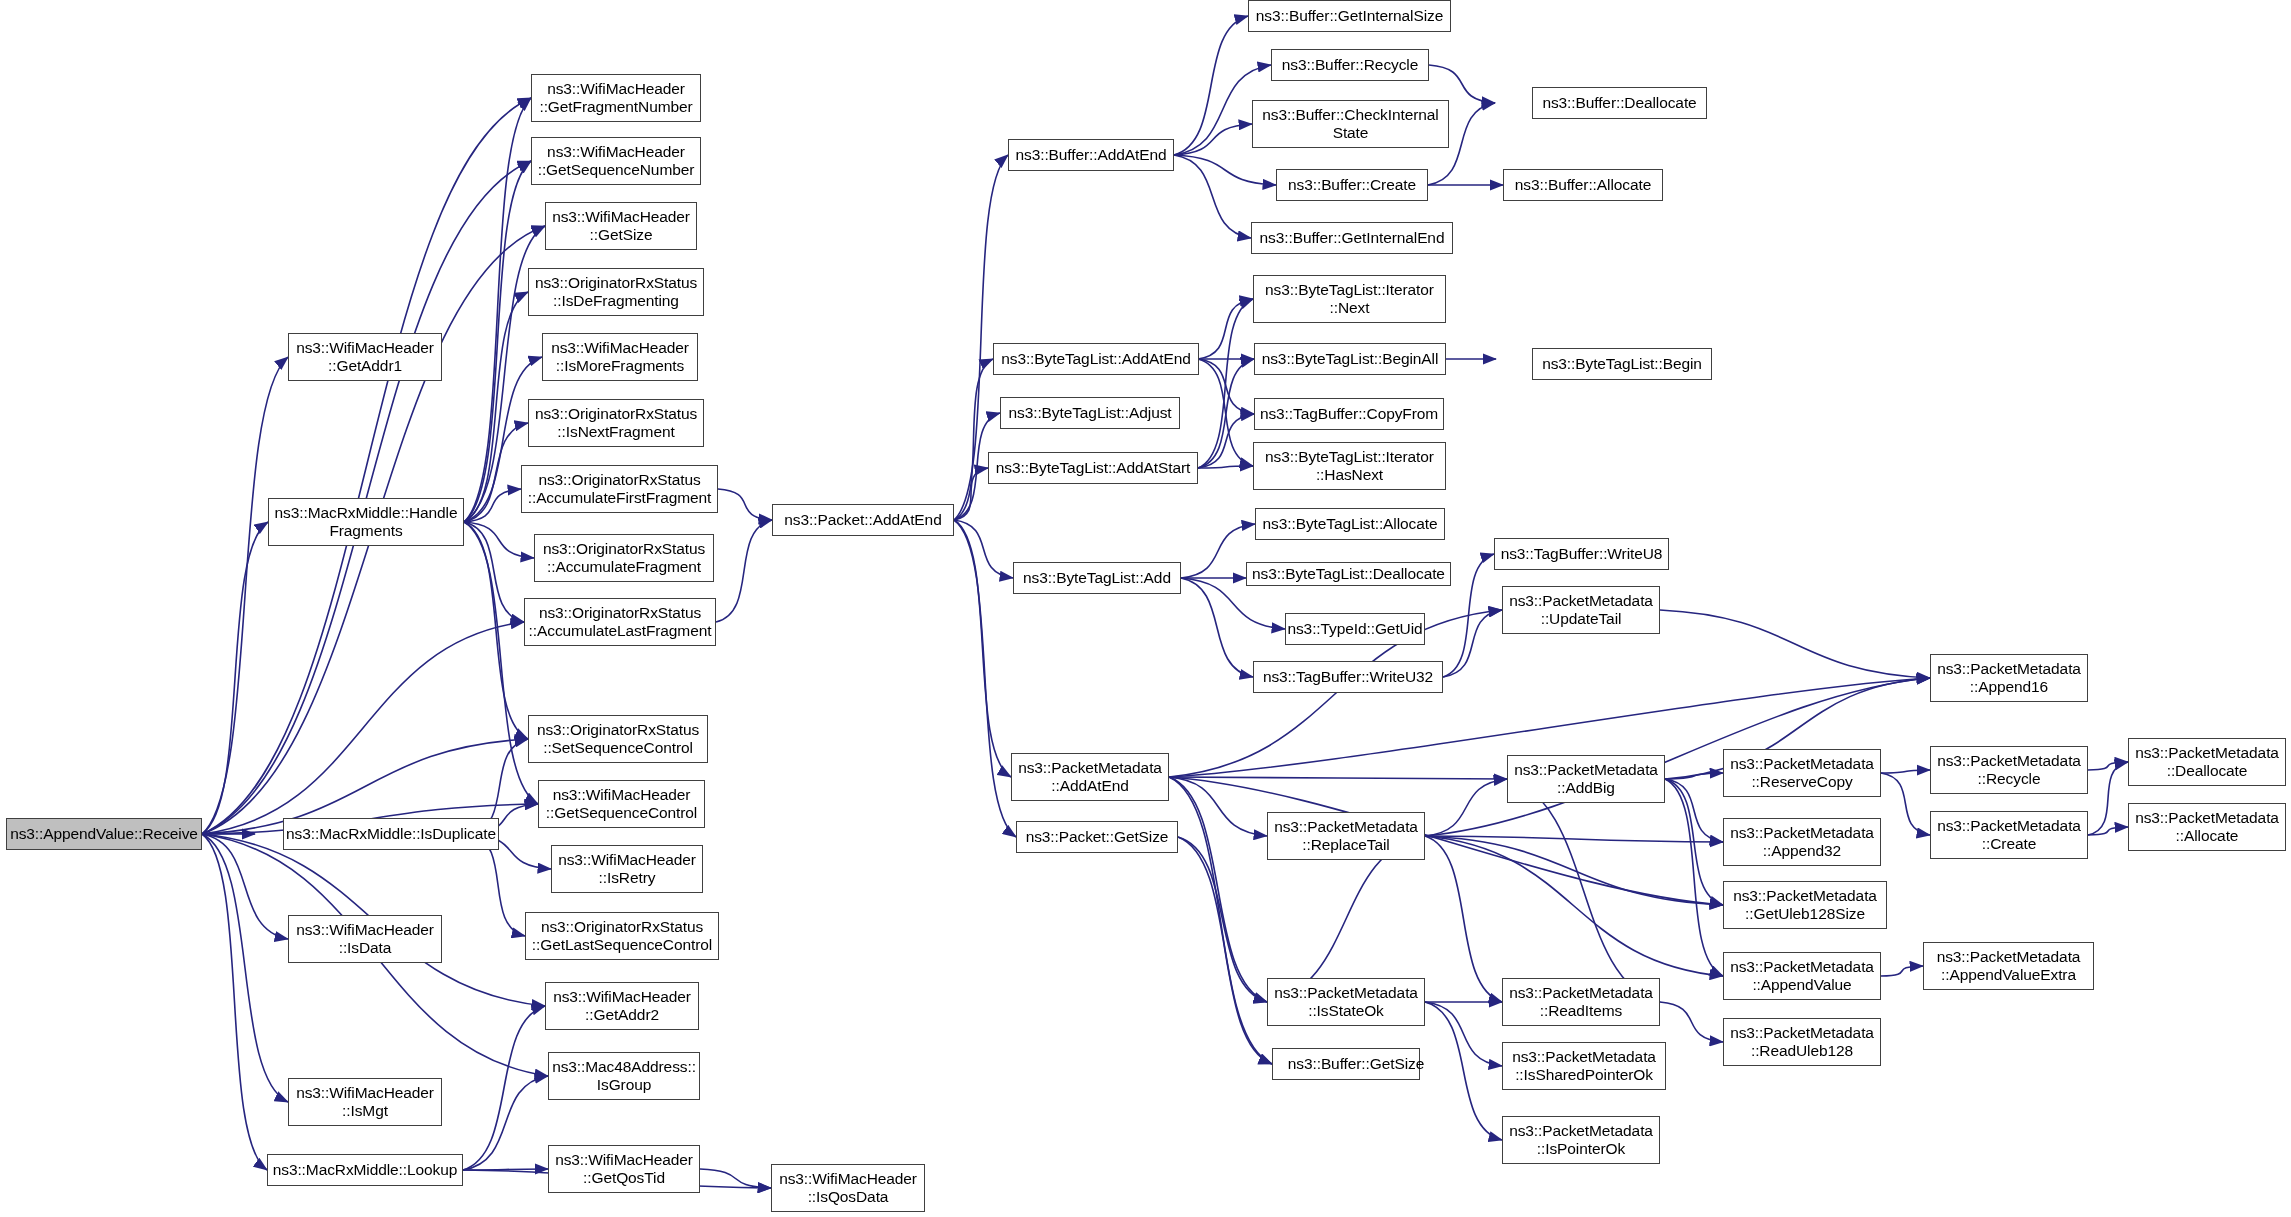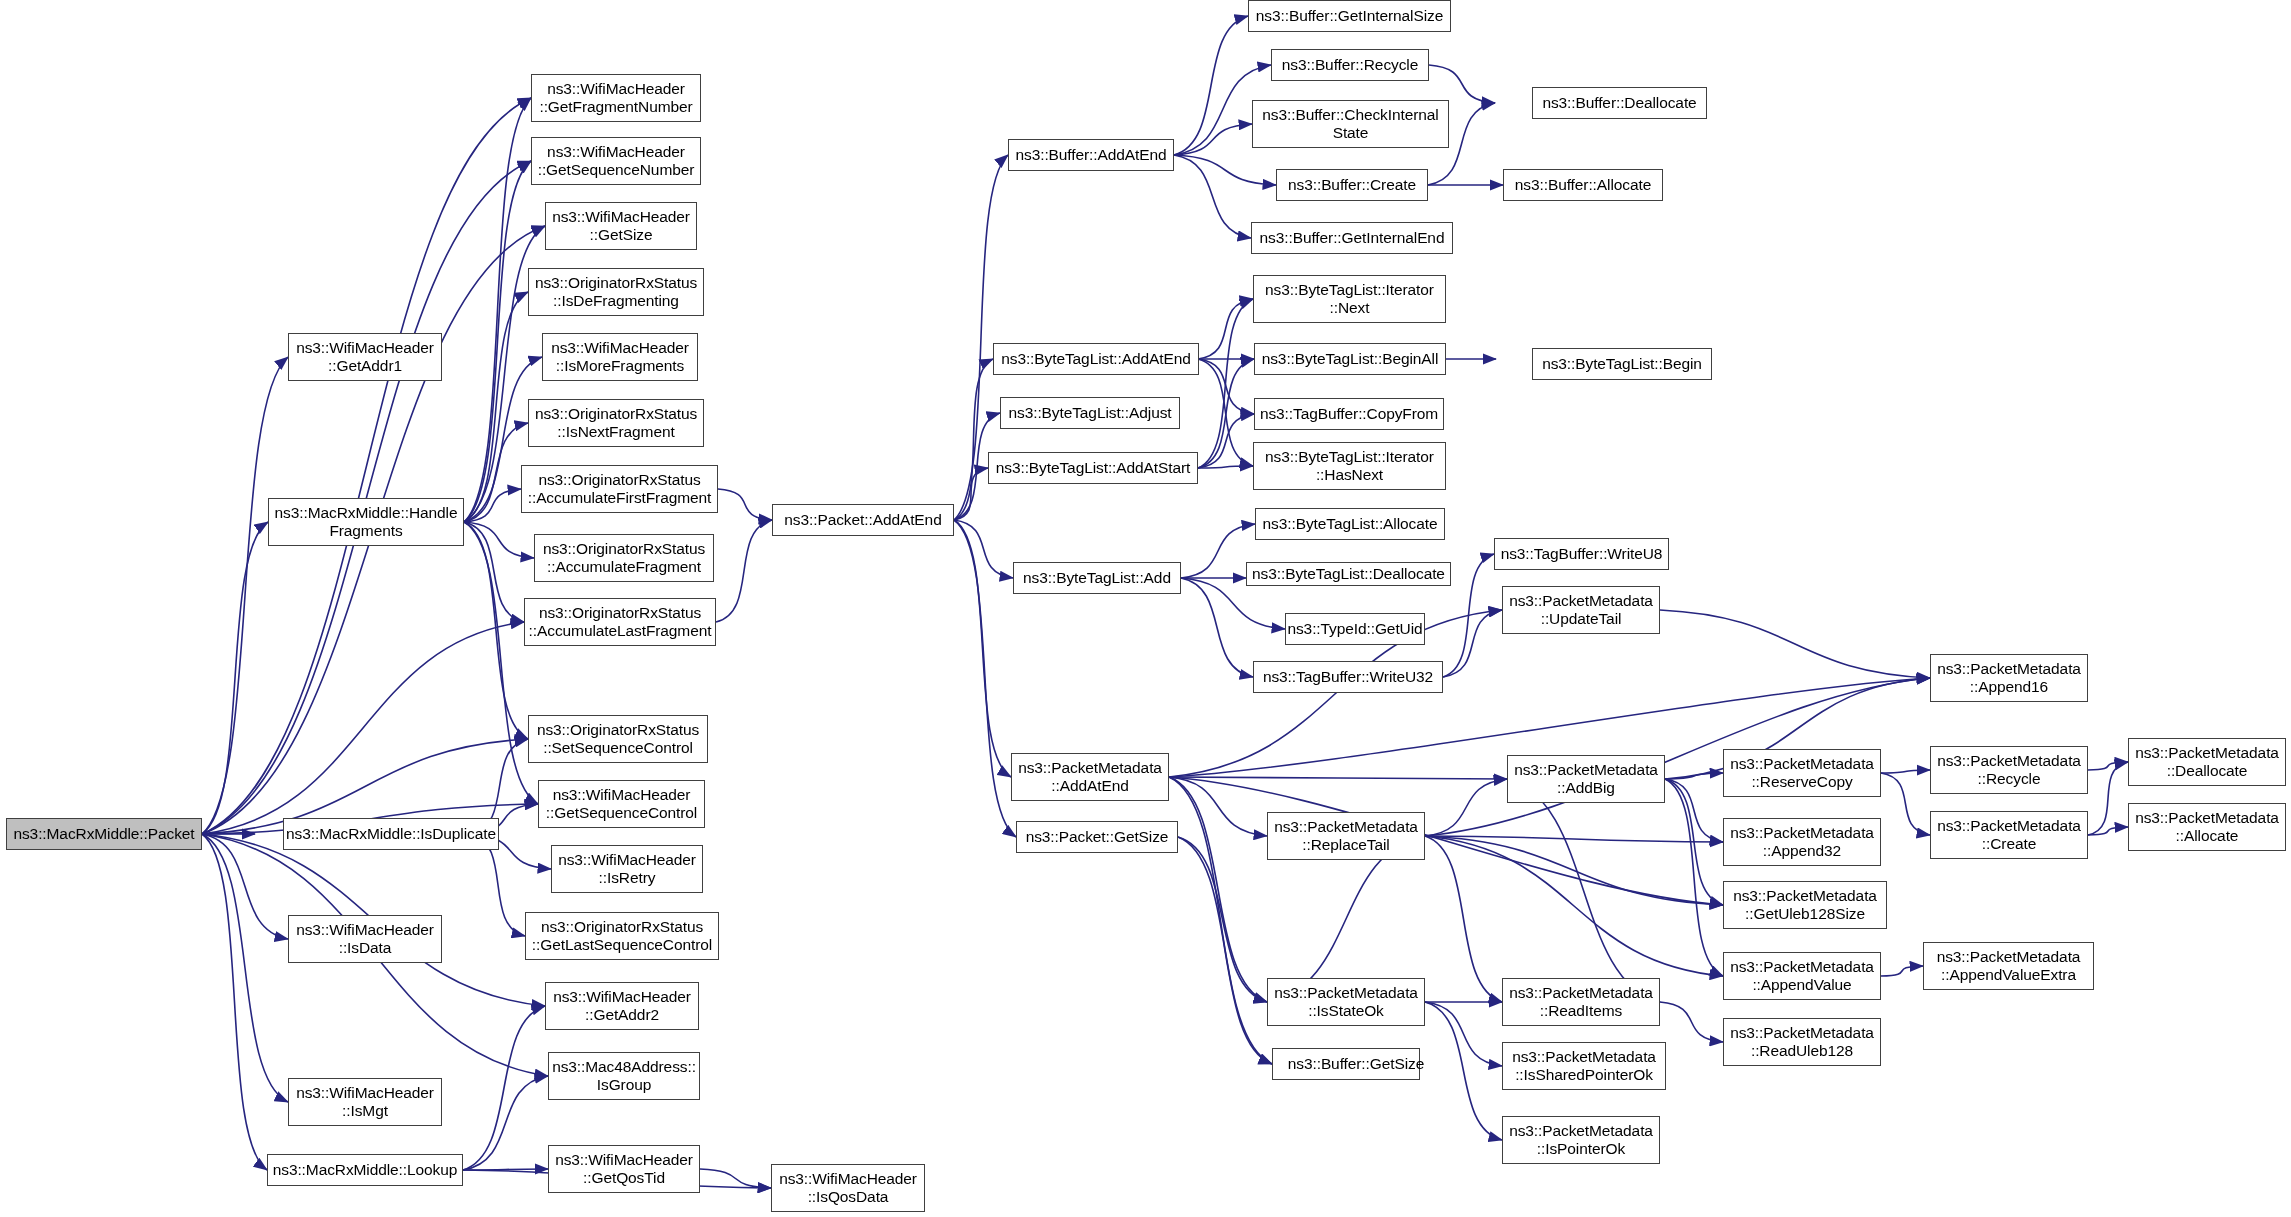--- a/index.html
+++ b/index.html
@@ -146,21 +146,21 @@
         <path d="M 2088,835 C 2124,834.2 2092,827.8 2128,827" fill="none" stroke="#26257f" stroke-width="1.6" marker-end="url(#arrow)"></path>
         <path d="M 1425,1002 C 1477.65,1002 1449.35,1002 1502,1002" fill="none" stroke="#26257f" stroke-width="1.6" marker-end="url(#arrow)"></path>
         <path d="M 1425,1002 C 1477.65,1008.4 1449.35,1059.6 1502,1066" fill="none" stroke="#26257f" stroke-width="1.6" marker-end="url(#arrow)"></path>
         <path d="M 1425,1002 C 1477.65,1015.8 1449.35,1126.2 1502,1140" fill="none" stroke="#26257f" stroke-width="1.6" marker-end="url(#arrow)"></path>
         <path d="M 1660,1002 C 1706.35,1006 1676.65,1038 1723,1042" fill="none" stroke="#26257f" stroke-width="1.6" marker-end="url(#arrow)"></path>
         <path d="M 1881,976 C 1917.9,975 1886.1,967 1923,966" fill="none" stroke="#26257f" stroke-width="1.6" marker-end="url(#arrow)"></path>
         <path d="M 1178,837 C 1236.05,853.5 1208.95,985.5 1267,1002" fill="none" stroke="#26257f" stroke-width="1.6" marker-end="url(#arrow)"></path>
         <path d="M 1178,837 C 1238.3,859.7 1211.7,1041.3 1272,1064" fill="none" stroke="#26257f" stroke-width="1.6" marker-end="url(#arrow)"></path>
       </g>
   </svg>
-<div class="node root" style="left: 6px; top: 818px; width: 196px; height: 32px;">ns3::MacRxMiddle::Packet</div>
+<div class="node root" style="left: 6px; top: 818px; width: 196px; height: 32px;">ns3::AppendValue::Receive</div>
     <div class="node" style="left: 288px; top: 333px; width: 154px; height: 48px;">ns3::WifiMacHeader
 ::GetAddr1</div>
     <div class="node" style="left: 268px; top: 498px; width: 196px; height: 48px;">ns3::MacRxMiddle::Handle
 Fragments</div>
     <div class="node" style="left: 255px; top: 818px; width: 216px; height: 32px; margin-left: 28px;">ns3::MacRxMiddle::IsDuplicate</div>
     <div class="node" style="left: 288px; top: 915px; width: 154px; height: 48px;">ns3::WifiMacHeader
 ::IsData</div>
     <div class="node" style="left: 288px; top: 1078px; width: 154px; height: 48px;">ns3::WifiMacHeader
 ::IsMgt</div>
     <div class="node" style="left: 267px; top: 1154px; width: 196px; height: 32px;">ns3::MacRxMiddle::Lookup</div>

